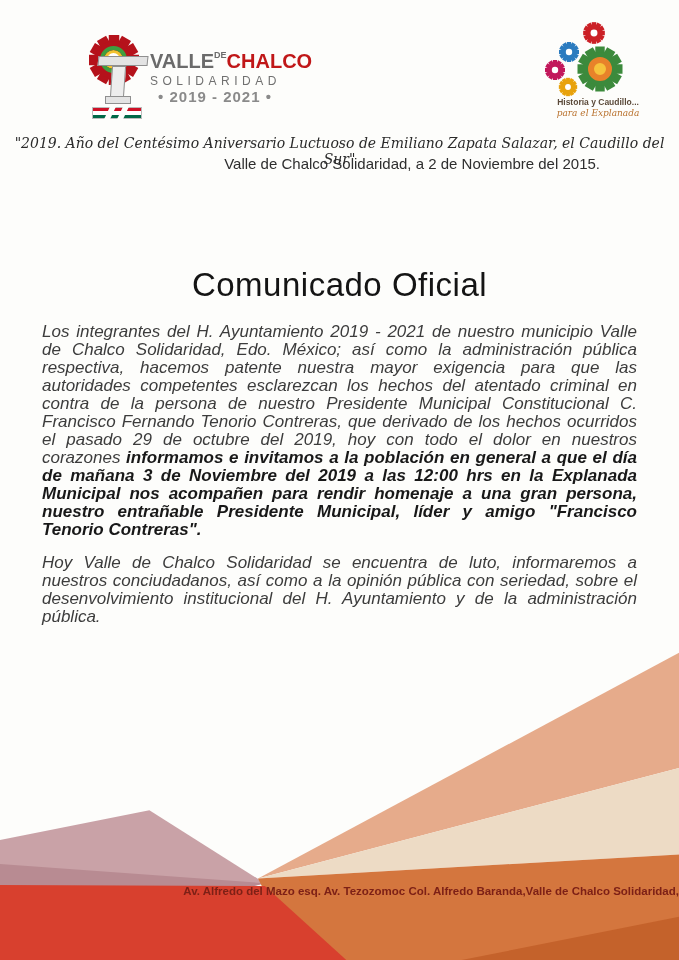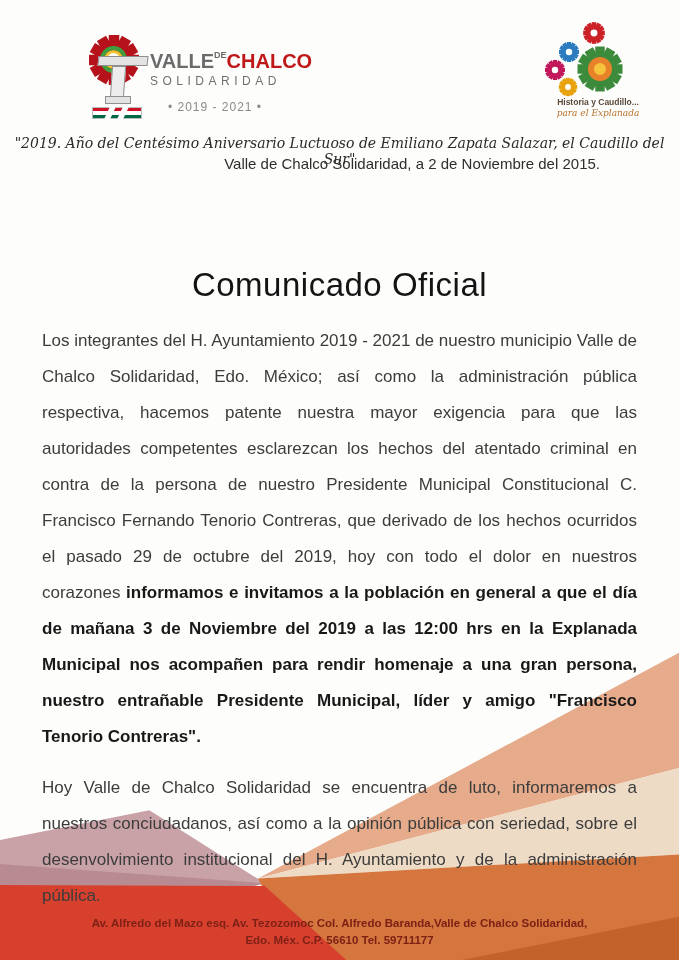--- a/index.html
+++ b/index.html
@@ -47,21 +47,21 @@
     background:#fdfdfb; transform:skewX(-25deg);
   }
   .flag::before { left:14px; } .flag::after { left:27px; }
 
   .wordmark { position:absolute; left:70px; top:26px; width:130px; }
   .wm-line1 { font-size:20px; letter-spacing:0; white-space:nowrap; }
   .wm-valle  { color:#6b6b6b; font-weight:600; }
   .wm-de     { color:#6b6b6b; font-size:9px; font-weight:700; vertical-align:top; }
   .wm-chalco { color:#c01718; font-weight:800; }
   .wm-solidaridad { font-size:12px; color:#707070; letter-spacing:4.5px; margin-top:1px; }
-  .wm-period { font-size:12px; color:#8a8a8a; margin-top:12px; text-align:center; letter-spacing:1px; }
+  .wm-period { font-size:15px; color:#8a8a8a; margin-top:0; text-align:center; letter-spacing:1px;font-weight:bold; }
 
   
   .logo-right { position:absolute; left:533px; top:18px; width:130px; height:105px; }
   .lr-gears { position:absolute; inset:0; }
   .lr-gears svg { position:absolute; }
   .donut { position:absolute; left:55px; top:39px; width:24px; height:24px;
            border-radius:50%; border:6px solid #e8822a; background:#f6c33c; }
   .lr-text1 { position:absolute; top:79px; left:0; width:100%; text-align:center;
               font-size:8.5px; font-weight:700; color:#5b4a3a; }
   .lr-text2 { position:absolute; top:90px; left:0; width:100%; text-align:center;
@@ -72,29 +72,29 @@
   .motto { position:absolute; top:135px; left:0; width:100%; text-align:center;
            font-family:"DejaVu Serif", serif; font-style:italic;
            font-size:14px; color:#2a2a2a; }
   .dateline { position:absolute; top:155px; right:79px;
               font-size:15px; color:#2e2e2e; }
 
   
   .doc { position:absolute; top:266px; left:42px; width:595px; z-index:2; }
   .doc-title { text-align:center; font-size:33px; font-weight:400; color:#141414;
                letter-spacing:0.5px; }
-  .para { margin-top:19px; font-size:17px; line-height:36px; text-align:justify;
-          color:#3c3c3c; }
+  .para { margin-top:19px; font-size:17px; line-height:18px; text-align:justify;
+          color:#3c3c3c;font-style:italic; }
   .para + .para { margin-top:15px; }
   .bold-part { font-weight:700; color:#181818; }
 
   
   .address { position:absolute; top:883px; left:0; width:100%; z-index:3;
-             text-align:center; font-size:11.5px; font-weight:700;
-             color:#7d2016; line-height:17px;margin-top:32px; }
+             text-align:right; font-size:11.5px; font-weight:700;
+             color:#7d2016; line-height:17px; }
   .watermark { position:absolute; top:974px; left:0; width:100%; z-index:3;
                text-align:right; font-size:21px; font-weight:700;
                letter-spacing:1.5px; color:rgba(255,218,202,0.62); white-space:nowrap; }
 </style>
 </head>
 <body>
 
 <svg width="0" height="0" style="position:absolute" aria-hidden="true">
   <defs>
     <symbol id="gear" viewBox="-12 -12 24 24">
@@ -169,17 +169,16 @@
   <div class="dateline">Valle de Chalco Solidaridad, a 2 de Noviembre del 2015.</div>
 
   <div class="doc">
     <div class="doc-title">Comunicado Oficial</div>
     <p class="para"><span>Los integrantes del H. Ayuntamiento 2019 - 2021 de nuestro municipio Valle de Chalco Solidaridad, Edo. México; así como la administración pública respectiva, hacemos patente nuestra mayor exigencia para que las autoridades competentes esclarezcan los hechos del atentado criminal en contra de la persona de nuestro Presidente Municipal Constitucional C. Francisco Fernando Tenorio Contreras, que derivado de los hechos ocurridos el pasado 29 de octubre del 2019, hoy con todo el dolor en nuestros corazones </span><span class="bold-part">informamos e invitamos a la población en general a que el día de mañana 3 de Noviembre del 2019 a las 12:00 hrs en la Explanada Municipal nos acompañen para rendir homenaje a una gran persona, nuestro entrañable Presidente Municipal, líder y amigo "Francisco Tenorio Contreras".</span></p>
     <p class="para">Hoy Valle de Chalco Solidaridad se encuentra de luto, informaremos a nuestros conciudadanos, así como a la opinión pública con seriedad, sobre el desenvolvimiento institucional del H. Ayuntamiento y de la administración pública.</p>
   </div>
 
   <div class="address">
     <div>Av. Alfredo del Mazo esq. Av. Tezozomoc Col. Alfredo Baranda,Valle de Chalco Solidaridad,</div>
-    <div>Edo. Méx. C.P. 56610 Tel. 59711177</div>
   </div>
   <div class="watermark">H. AYUNTAMIENTO VALLE DE CHALCO SOLIDARIDAD</div>
 
 </div>
 
 </body></html>

